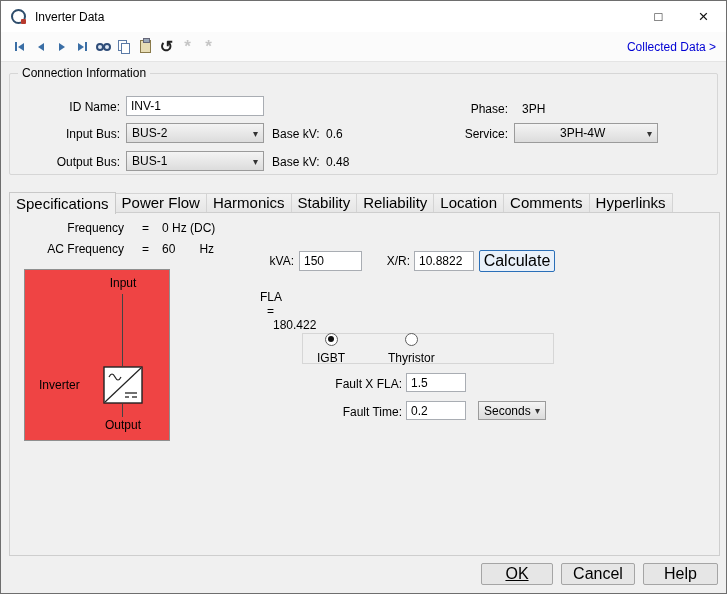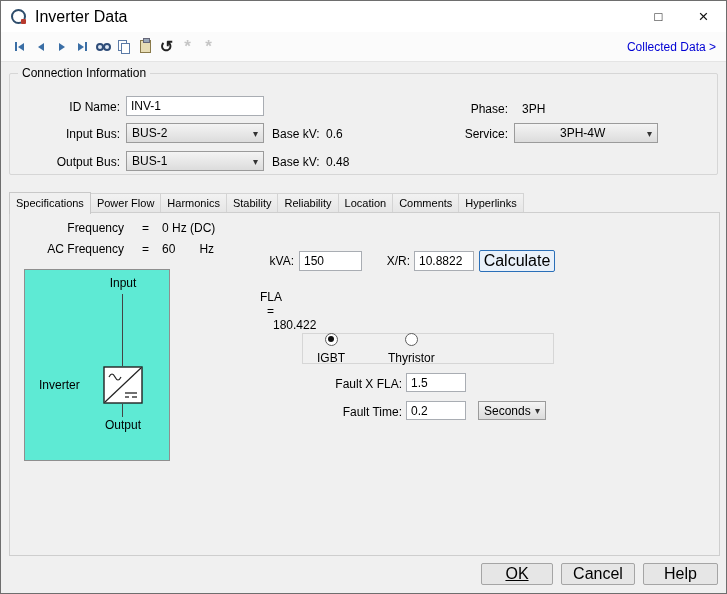--- a/index.html
+++ b/index.html
@@ -9,21 +9,21 @@
   .window { position:relative; width:727px; height:594px; background:#f0f0f0;
             border:1px solid #6e6e6e; overflow:hidden; }
 
   
   .titlebar { position:absolute; left:0; top:0; right:0; height:31px; background:#ffffff;
               display:flex; align-items:center; }
   .app-icon { width:15px; height:15px; margin-left:10px; border:2px solid #2e4d6b;
               border-radius:50%; position:relative; flex:none; }
   .app-icon::after { content:''; position:absolute; right:-2px; bottom:-2px; width:5px; height:5px;
                      background:#b83a2e; border-radius:1px; }
-  .title-text { margin-left:9px; font-size:16px; }
+  .title-text { margin-left:9px; font-size:12px; }
   .win-btns { margin-left:auto; display:flex; height:31px; }
   .win-btn { width:45px; height:31px; display:flex; align-items:center; justify-content:center;
              font-size:13px; color:#111; cursor:default; }
   .win-btn.close { font-size:17px; }
 
   
   .toolbar { position:absolute; left:0; top:31px; right:0; height:30px; background:#fbfbfb;
              border-bottom:1px solid #e4e4e4; display:flex; align-items:center; padding:0 10px 0 8px; }
   .tb-icon { width:21px; height:22px; display:flex; align-items:center; justify-content:center; gap:1px; }
   .tri-l { width:0; height:0; border-top:4px solid transparent; border-bottom:4px solid transparent;
@@ -55,37 +55,37 @@
   .txt { position:absolute; height:20px; border:1px solid #a9adb3; background:#fff;
          font-family:"Liberation Sans", sans-serif; font-size:12px; padding:1px 4px; }
 
   .dropdown { position:absolute; height:20px; background:linear-gradient(#f4f4f4,#dcdcdc);
               border:1px solid #9b9b9b; display:flex; align-items:center; padding:0 5px; cursor:default; }
   .dropdown .dd-val { flex:1; overflow:hidden; }
   .dd-arrow { font-size:10px; color:#333; margin-left:4px; }
 
   
   .tabs { position:absolute; left:8px; top:190px; height:22px; display:flex; align-items:flex-end; z-index:3; }
-  .tab { height:19px; line-height:18px; padding:0 6px; font-size:11px; background:linear-gradient(#f2f2f2,#e6e6e6);
+  .tab { height:19px; line-height:18px; padding:0 6px; font-size:15px; background:linear-gradient(#f2f2f2,#e6e6e6);
          border:1px solid #d4d4d4; border-bottom:none; margin-bottom:1px; margin-left:-1px; cursor:default; }
   .tab:first-child { margin-left:0; }
   .tab.active { height:22px; line-height:21px; background:#f0f0f0; margin-bottom:-1px; position:relative; z-index:4;
                 border-color:#c8c8c8; }
 
   .panel { position:absolute; left:8px; top:211px; width:711px; height:344px; background:#f0f0f0;
            border:1px solid #cecece; z-index:1; }
 
   .eqrow { position:absolute; display:flex; }
   .eqrow .eql { width:94px; text-align:right; }
   .eqrow .eq { margin-left:18px; }
   .eqrow .eqv { margin-left:13px; }
   .eqrow .equ { margin-left:24px; }
 
   
-  .diagram { position:absolute; left:14px; top:56px; width:146px; height:192px; background:#5eead4;
+  .diagram { position:absolute; left:14px; top:56px; width:146px; height:172px; background:#ef4444;
              border:1px solid #8f8f8f;padding-left:14px; }
   .dg-input { position:absolute; left:58px; top:6px; width:80px; text-align:center; }
   .dg-output { position:absolute; left:58px; top:148px; width:80px; text-align:center; }
   .dg-inv { position:absolute; left:14px; top:108px; }
   .vline { position:absolute; width:1px; background:#444; left:97px; }
   .symbox { position:absolute; left:78px; top:96px; }
 
   
   .btn { position:absolute; height:22px; background:#e6e6e6; border:1px solid #a5a5a5;
          font-family:"Liberation Sans", sans-serif; font-size:16px; display:flex;

